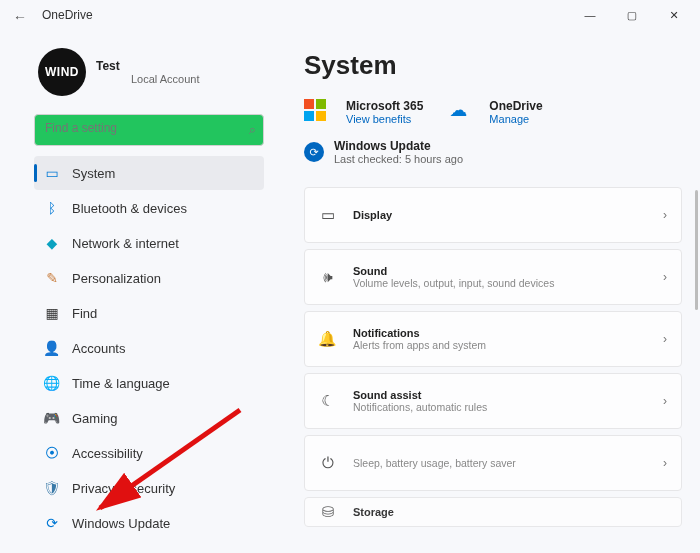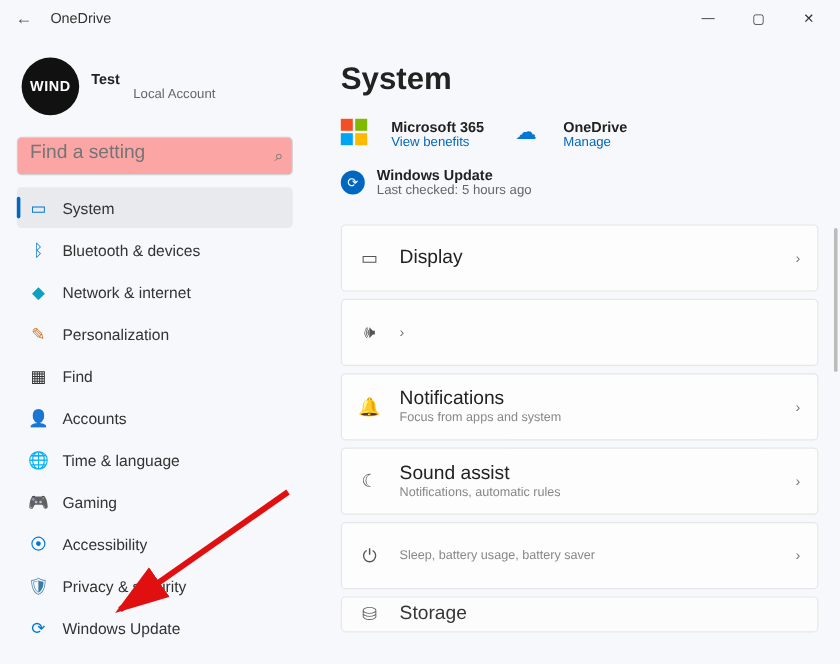--- a/index.html
+++ b/index.html
@@ -2,28 +2,28 @@
 <html><head>
 <meta charset="utf-8">
 <style>
 * { box-sizing: border-box; margin: 0; padding: 0; font-family: "Segoe UI", -apple-system, sans-serif; }
 body { width: 700px; height: 553px; background: #f7f8fb; overflow: hidden; position: relative; }
 .titlebar { height: 30px; display: flex; align-items: center; padding: 0 8px; }
 .back-btn { width: 24px; height: 24px; display: flex; align-items: center; justify-content: center; color: #555; font-size: 14px; }
 .title { margin-left: 10px; font-size: 12px; color: #333; }
 .winbtns { margin-left: auto; display: flex; gap: 18px; padding-right: 6px; }
 .winbtn { width: 24px; height: 24px; display:flex; align-items:center; justify-content:center; color:#333; font-size:11px; }
-.content { display: flex; height: calc(553px - 30px); }
+.content { display: flex; height: calc(553px - 30px); margin-left: 20px; }
 .sidebar { width: 254px; padding: 10px 10px 10px 14px; }
 .profile { display:flex; align-items:center; gap:10px; padding:8px 4px 14px 4px; }
 .avatar { width:48px; height:48px; border-radius:50%; background:#111; color:#fff; display:flex; align-items:center; justify-content:center; font-weight:700; font-size:12px; letter-spacing:0.5px; }
 .user-name { font-size:12px; font-weight:600; color:#222; }
 .user-sub { font-size:11px; color:#666;padding-left:35px; }
 .search-wrap { position:relative; margin:4px 0 10px 0; }
-.search { width:100%; height:32px; border:1px solid #d0d0d0; border-radius:4px; padding:0 30px 4px 10px; font-size:16px; background:#fca5a5; color:#555; }
+.search { width:100%; height:32px; border:1px solid #d0d0d0; border-radius:4px; padding:0 30px 4px 10px; font-size:12px; background:#22c55e; color:#555; }
 .search-icon { position:absolute; right:8px; top:8px; color:#777; font-size:13px; }
 .nav { display:flex; flex-direction:column; gap:1px; }
 .nav-item { display:flex; align-items:center; height:34px; padding:0 10px; border-radius:4px; font-size:13px; color:#333; gap:12px; position:relative; cursor:pointer; }
 .nav-item.active { background:#e9eaee; }
 .nav-item.active::before { content:""; position:absolute; left:0; top:8px; bottom:8px; width:3px; background:#0067c0; border-radius:2px; }
 .nav-icon { width:16px; height:16px; display:flex; align-items:center; justify-content:center; font-size:14px; }
 .main { flex:1; padding:20px 18px 0 30px; overflow:hidden; position:relative; }
 .page-title { font-size:26px; font-weight:600; color:#222; margin-bottom:18px; }
 .status-row { display:flex; gap:24px; margin-bottom:14px; }
 .status-item { display:flex; gap:20px; }
@@ -31,21 +31,21 @@
 .status-title { font-size:12px; font-weight:600; color:#222; }
 .status-sub { font-size:11px; color:#0067c0; }
 .update-row { display:flex; gap:10px; margin-bottom:22px; align-items:center; }
 .update-icon { width:20px; height:20px; border-radius:50%; background:#0067c0; color:#fff; display:flex; align-items:center; justify-content:center; font-size:11px; }
 .update-sub { font-size:11px; color:#666; }
 .cards { display:flex; flex-direction:column; gap:6px; }
 .card { background:#fdfdfe; border:1px solid #e6e6e8; border-radius:4px; height:56px; display:flex; align-items:center; padding:0 14px; gap:16px; cursor:pointer; }
 .card.partial { height:30px; opacity:0.9; }
 .card-icon { width:18px; height:18px; color:#555; display:flex; align-items:center; justify-content:center; font-size:15px; }
 .card-txt { flex:1; }
-.card-title { font-size:16px; color:#222; font-weight:400; }
+.card-title { font-size:11px; color:#222; font-weight:700; }
 .card-sub { font-size:10.5px; color:#888; }
 .card-chev { color:#777; font-size:12px; }
 .scrollbar { position:absolute; right:2px; top:160px; width:3px; height:120px; background:#bcbcbc; border-radius:2px; }
 .ms365 { display:grid; grid-template-columns:10px 10px; grid-template-rows:10px 10px; gap:2px; }
 .ms365 span:nth-child(1){background:#f25022;} .ms365 span:nth-child(2){background:#7fba00;} .ms365 span:nth-child(3){background:#00a4ef;} .ms365 span:nth-child(4){background:#ffb900;}
 .arrow-annotation { position:absolute; left:80px; top:400px; pointer-events:none; }
 </style>
 </head>
 <body>
 
@@ -158,27 +158,31 @@
     <div class="cards">
       <div class="card">
         <div class="card-icon">▭</div>
         <div class="card-txt">
           <div class="card-title">Display</div>
         </div>
         <div class="card-chev">›</div>
       </div>
       <div class="card">
         <div class="card-icon">🕪</div>
+        <div class="card-txt">
+          <div class="card-title">Sound</div>
+          <div class="card-sub">Volume levels, output, input, sound devices</div>
+        </div>
         <div class="card-chev">›</div>
       </div>
       <div class="card">
         <div class="card-icon">🔔</div>
         <div class="card-txt">
           <div class="card-title">Notifications</div>
-          <div class="card-sub">Focus from apps and system</div>
+          <div class="card-sub">Alerts from apps and system</div>
         </div>
         <div class="card-chev">›</div>
       </div>
       <div class="card">
         <div class="card-icon">☾</div>
         <div class="card-txt">
           <div class="card-title">Sound assist</div>
           <div class="card-sub">Notifications, automatic rules</div>
         </div>
         <div class="card-chev">›</div>

